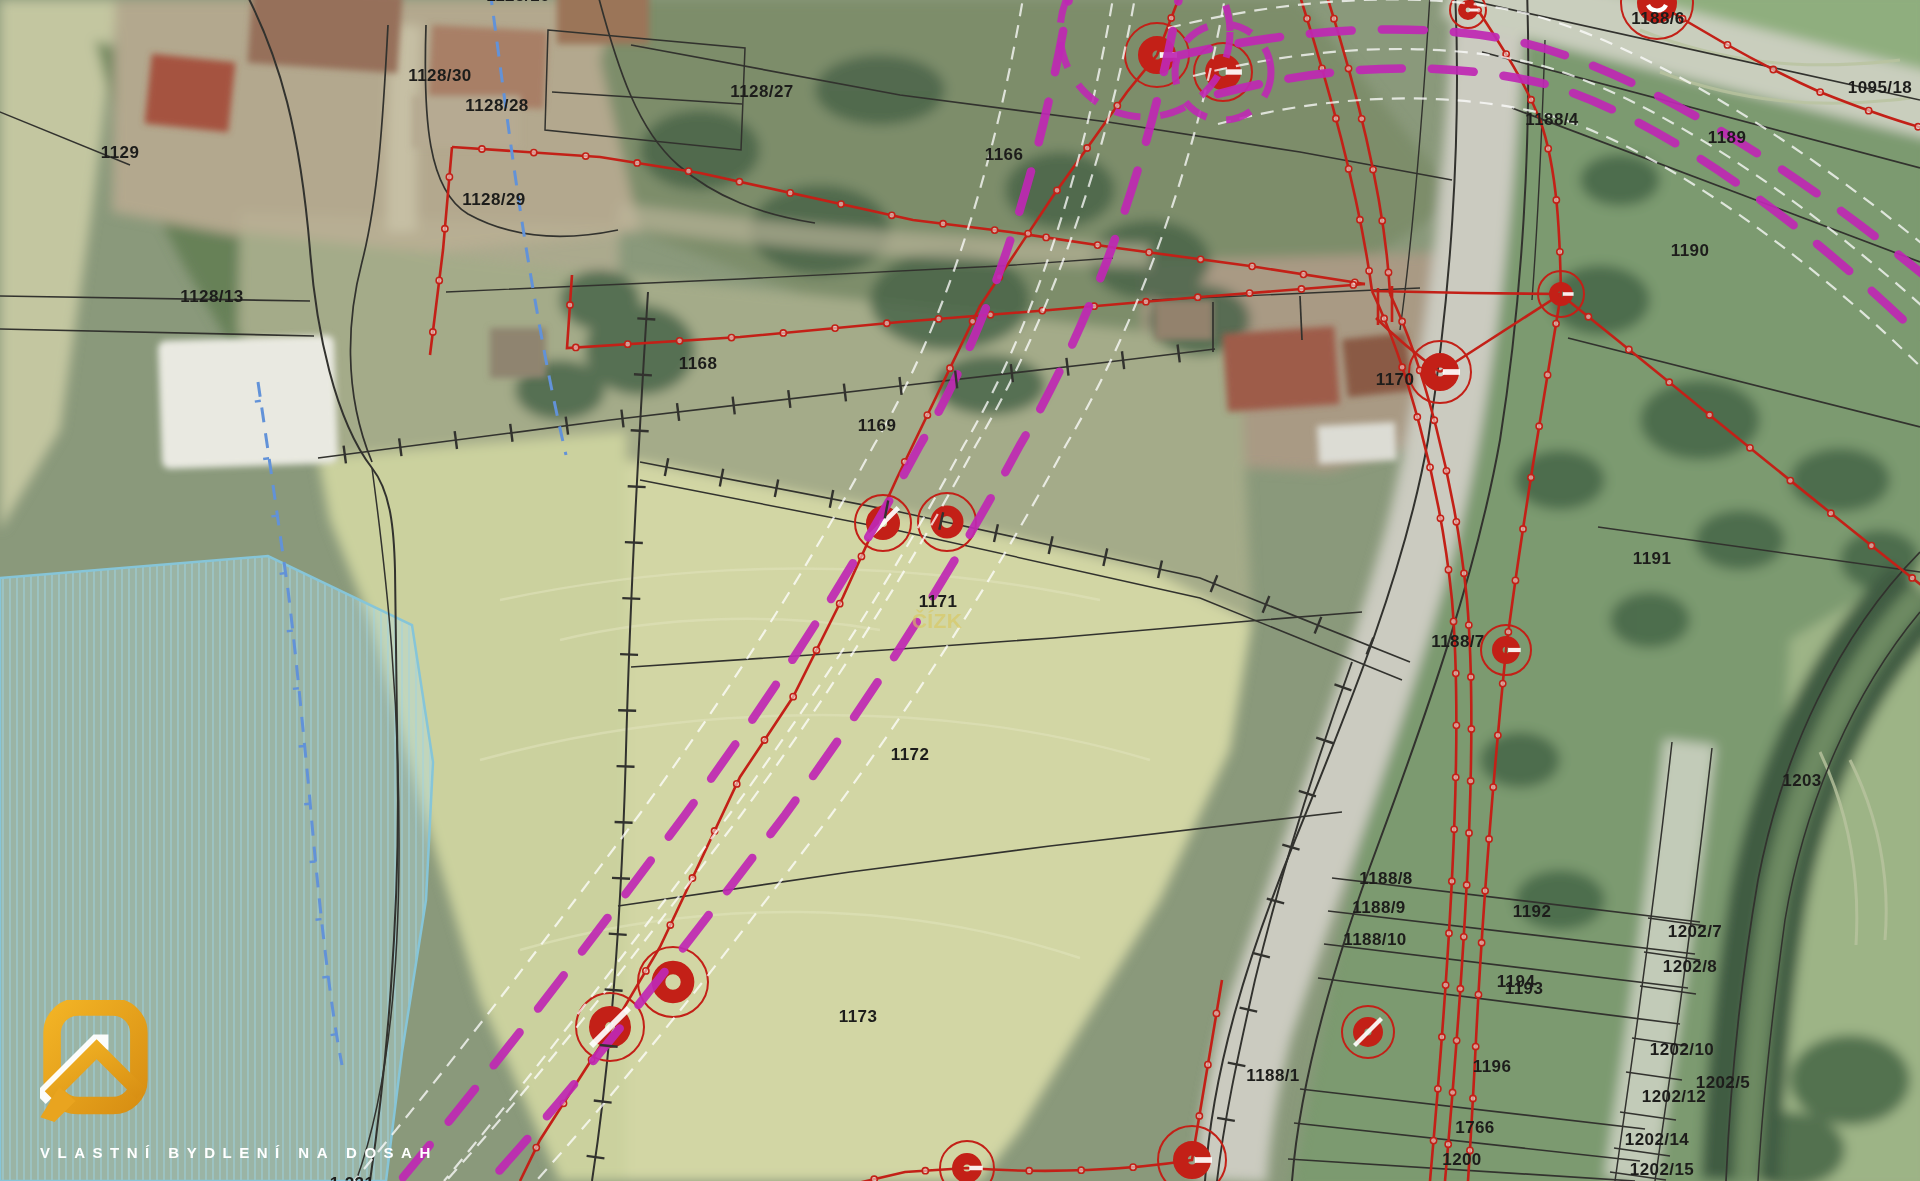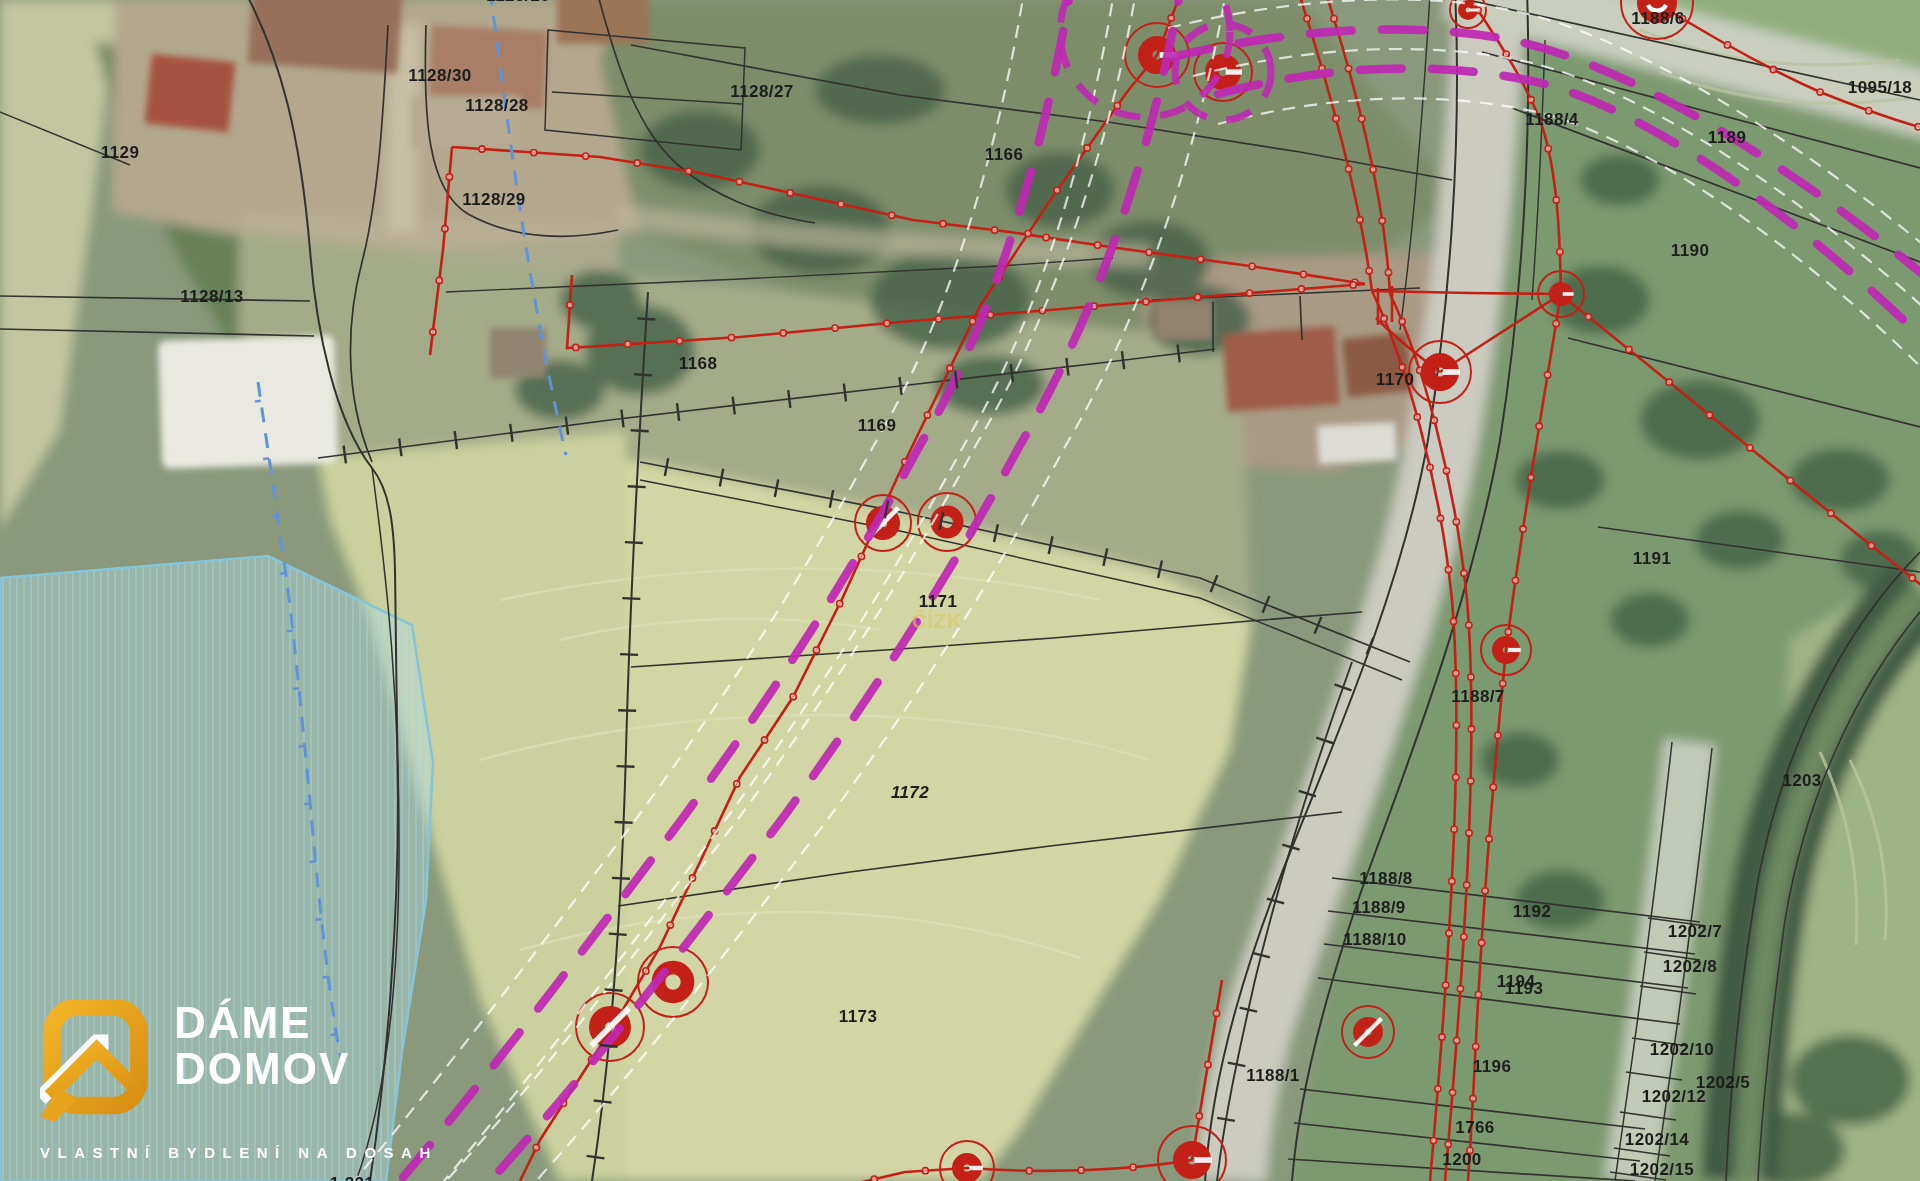--- a/index.html
+++ b/index.html
@@ -555,29 +555,29 @@
       <span class="plabel" style="left: 440px; top: 76px;">1128/30</span>
       <span class="plabel" style="left: 497px; top: 106px;">1128/28</span>
       <span class="plabel" style="left: 717px; top: 92px; margin-left: 45px;">1128/27</span>
       <span class="plabel" style="left: 494px; top: 200px;">1128/29</span>
       <span class="plabel" style="left: 212px; top: 297px;">1128/13</span>
       <span class="plabel" style="left: 1004px; top: 155px;">1166</span>
       <span class="plabel" style="left: 698px; top: 364px;">1168</span>
       <span class="plabel" style="left: 877px; top: 426px;">1169</span>
       <span class="plabel" style="left: 1395px; top: 380px;">1170</span>
       <span class="plabel" style="left: 938px; top: 602px; text-align: center;">1171</span>
-      <span class="plabel" style="left: 910px; top: 793px; font-style: italic;">1172</span>
+      <span class="plabel" style="left: 910px; top: 755px;">1172</span>
       <span class="plabel" style="left: 858px; top: 1017px;">1173</span>
       <span class="plabel" style="left: 1552px; top: 120px;">1188/4</span>
       <span class="plabel" style="left: 1658px; top: 19px;">1188/6</span>
       <span class="plabel" style="left: 1880px; top: 88px;">1095/18</span>
       <span class="plabel" style="left: 1727px; top: 138px;">1189</span>
       <span class="plabel" style="left: 1690px; top: 251px;">1190</span>
       <span class="plabel" style="left: 1652px; top: 559px;">1191</span>
-      <span class="plabel" style="left: 1458px; top: 697px; margin-left: 20px;">1188/7</span>
+      <span class="plabel" style="left: 1458px; top: 642px;">1188/7</span>
       <span class="plabel" style="left: 1802px; top: 781px;">1203</span>
       <span class="plabel" style="left: 1386px; top: 879px;">1188/8</span>
       <span class="plabel" style="left: 1379px; top: 908px;">1188/9</span>
       <span class="plabel" style="left: 1375px; top: 940px;">1188/10</span>
       <span class="plabel" style="left: 1532px; top: 912px;">1192</span>
       <span class="plabel" style="left: 1524px; top: 989px;">1193</span>
       <span class="plabel" style="left: 1516px; top: 982px;">1194</span>
       <span class="plabel" style="left: 1695px; top: 932px;">1202/7</span>
       <span class="plabel" style="left: 1690px; top: 967px;">1202/8</span>
       <span class="plabel" style="left: 1682px; top: 1050px;">1202/10</span>
@@ -601,21 +601,17 @@
       <defs>
         <linearGradient id="logoring" x1="0" y1="0" x2="1" y2="1">
           <stop offset="0" stop-color="#f2b325"></stop>
               <stop offset="1" stop-color="#d88f13"></stop>
         </linearGradient>
       </defs>
       <path d="M0,84 L48,36 L58,36" stroke="#ffffff" stroke-width="13" fill="none" opacity=".96"></path>
       <path d="M8,82 L48,42 L86,80" stroke="url(#logoring)" stroke-width="12" fill="none"></path>
       <polygon points="0,100 16,74 30,86 12,104" fill="#e9a41f"></polygon>
     </svg>
-    <div>
-      <div class="brand">DÁME</div>
-      <div class="brand">DOMOV</div>
-    </div>
   </div>
   <div class="tagline">VLASTNÍ BYDLENÍ NA DOSAH</div>
 </div>
 
 </div>
 
 </body></html>

